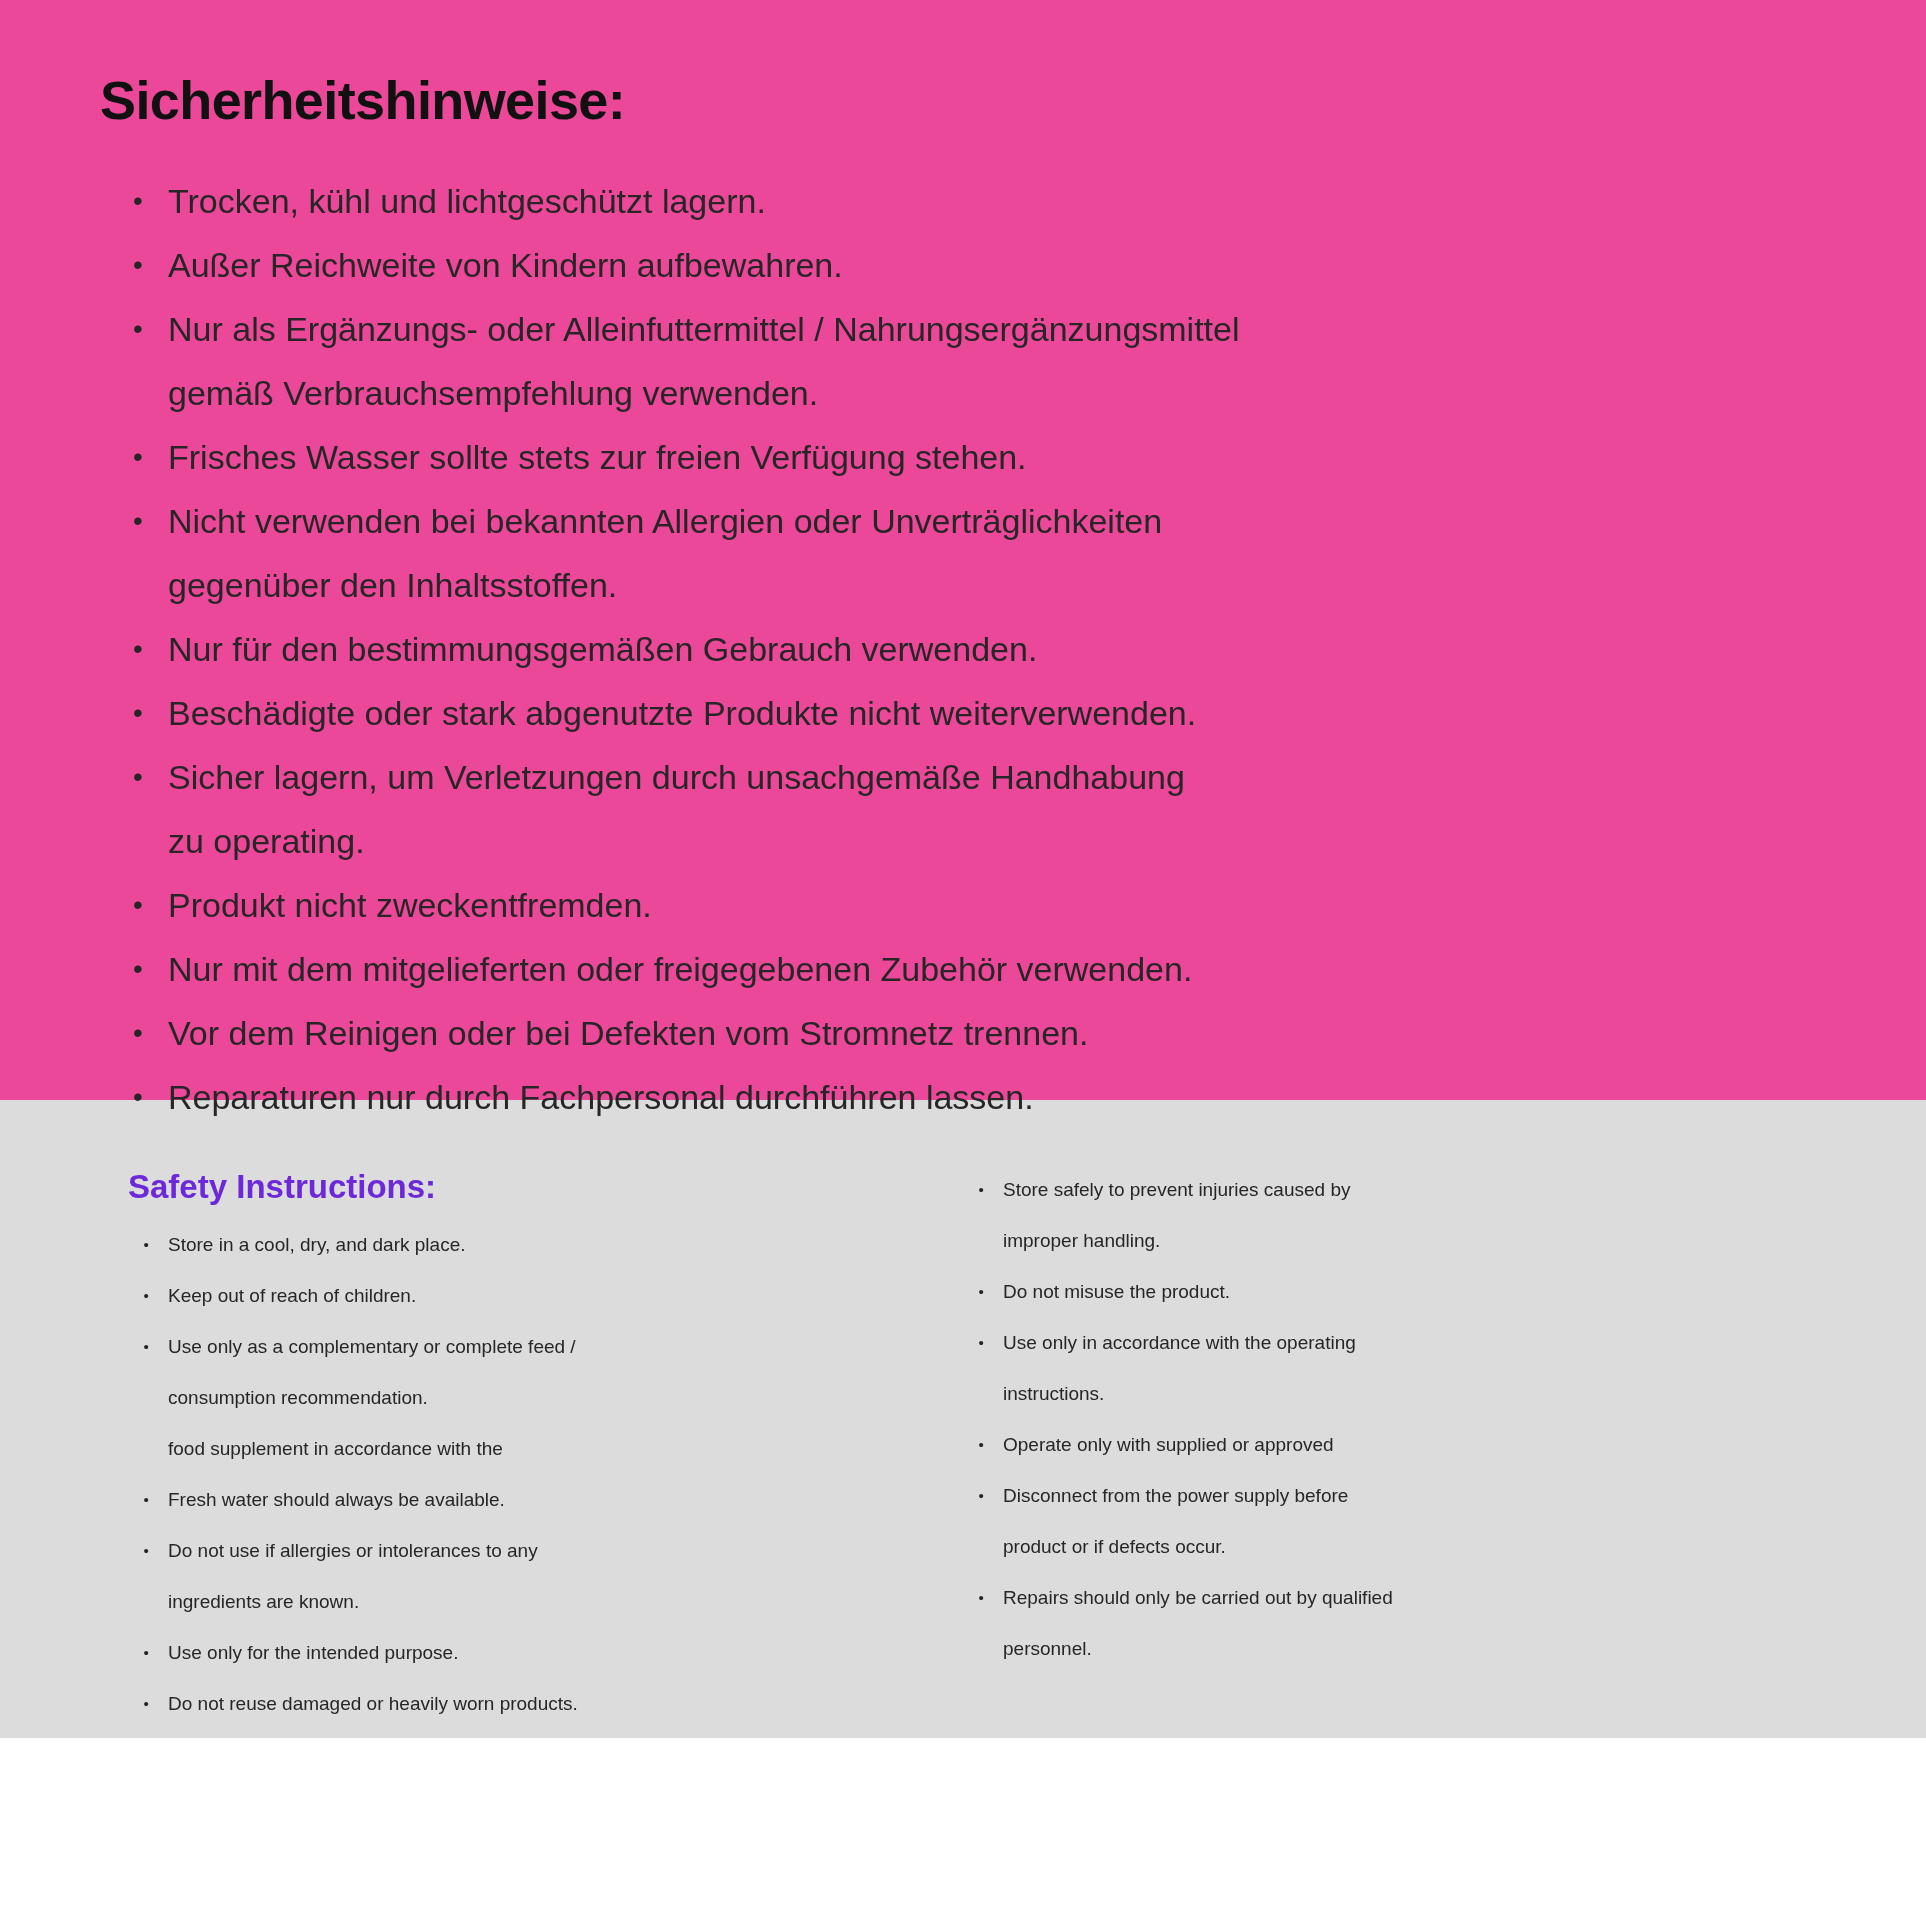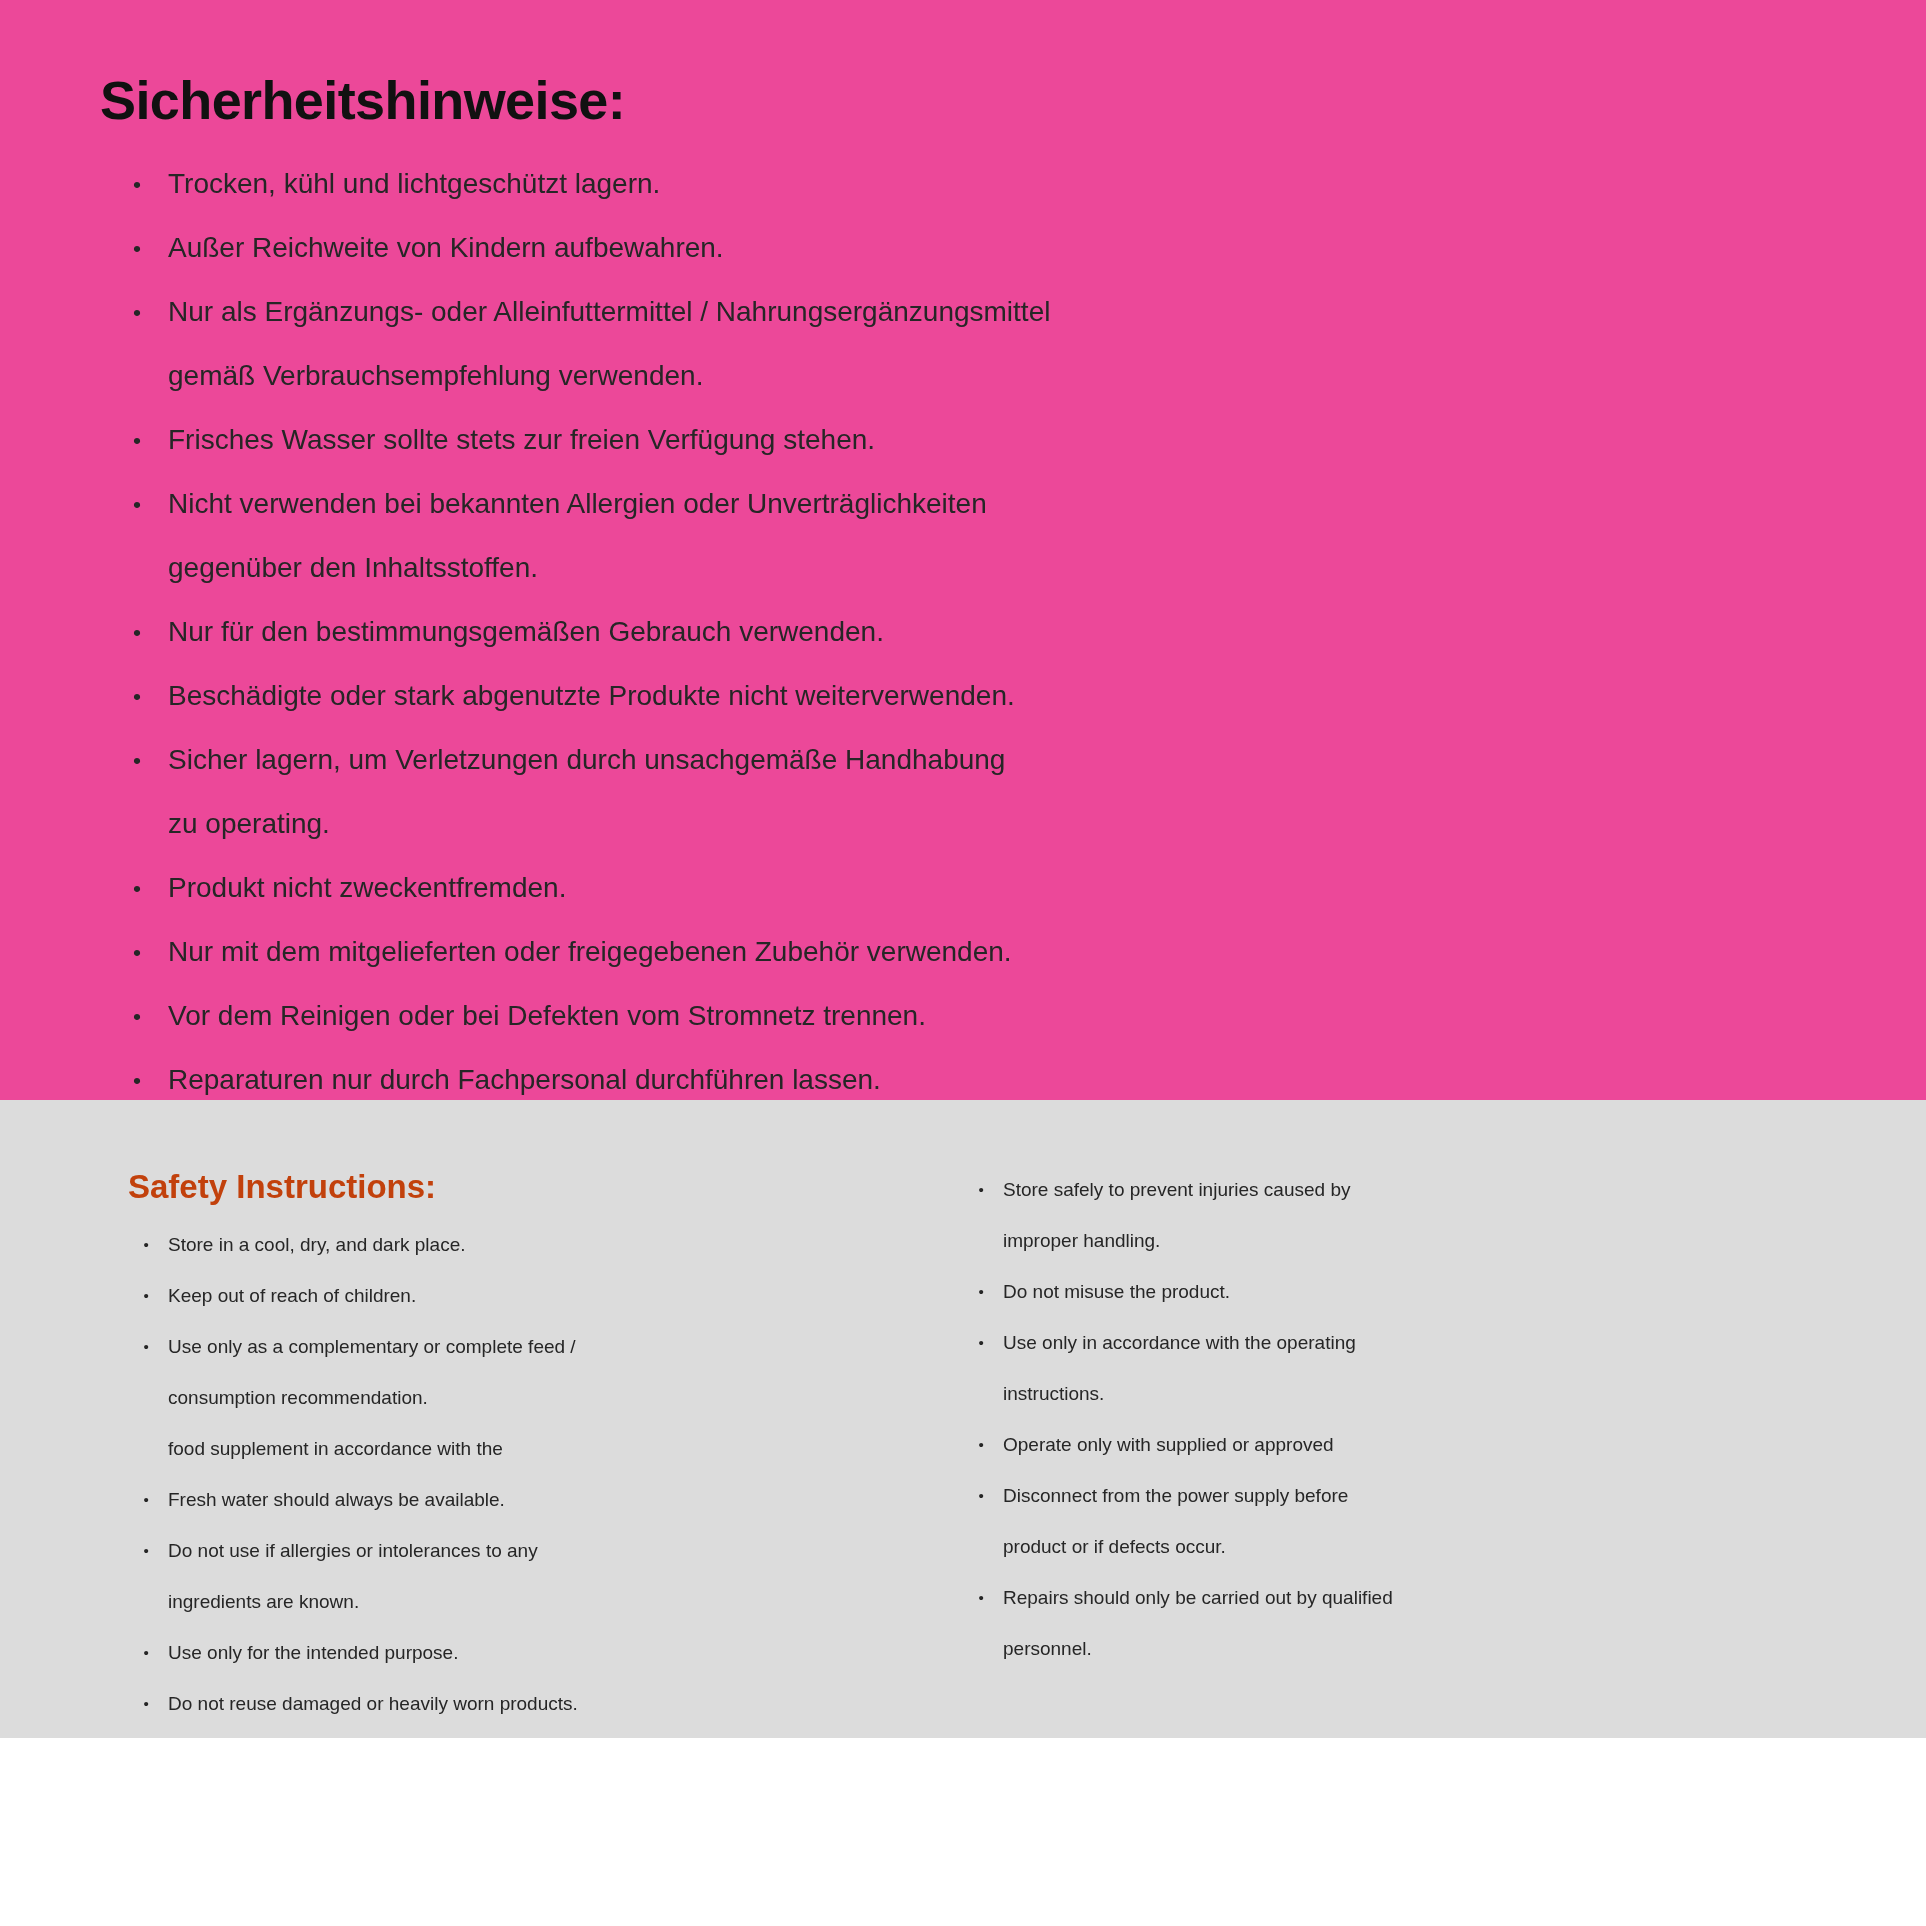--- a/index.html
+++ b/index.html
@@ -22,23 +22,23 @@
   .de-title {
     margin: 0;
     font-size: 54px;
     line-height: 1.15;
     font-weight: 700;
     color: #111111;
     letter-spacing: -0.6px;
   }
   .de-list {
     list-style: none;
-    margin: 21px 0 0 0;
+    margin: 38px 0 0 0;
     padding: 0;
-    font-size: 28px;
+    font-size: 34px;
     line-height: 64px;
     color: #262626;
   }
   .de-list li {
     position: relative;
     padding-left: 68px;
   }
   .de-list li::before {
     content: "\2022";
     position: absolute;
@@ -60,21 +60,21 @@
     align-items: flex-start;
   }
   .en-col-left  { flex: 0 0 auto; width: 835px; }
   .en-col-right { flex: 1 1 auto; }
 
   .en-title {
     margin: 0 0 10.3px 0;
     font-size: 33px;
     line-height: 45px;
     font-weight: 700;
-    color: #c2410c;
+    color: #6d28d9;
   }
   .en-list {
     list-style: none;
     margin: 0;
     padding: 0;
     font-size: 19px;
     line-height: 51px;
     color: #262626;
   }
   .en-list li {

